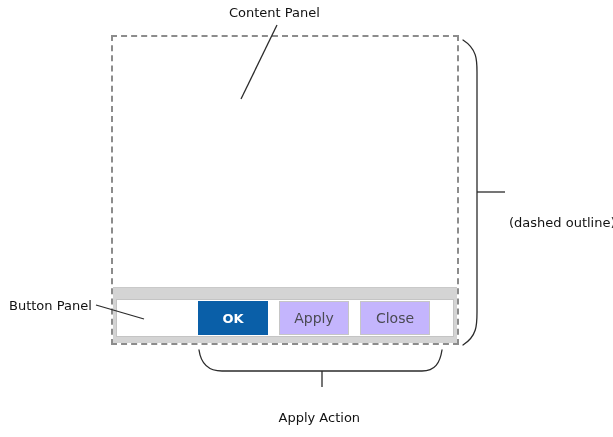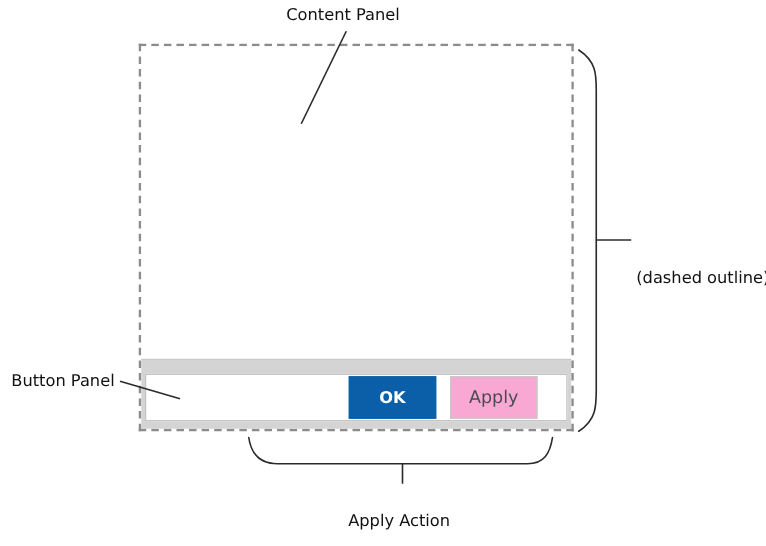--- a/index.html
+++ b/index.html
@@ -105,21 +105,21 @@
   .btn {
     min-width: 70px;
     height: 100%;
     box-sizing: border-box;
     display: flex;
     align-items: center;
     justify-content: center;
     font-family: "DejaVu Sans", "Liberation Sans", sans-serif;
     font-size: 14px;
     border: 1px solid #c6c6c6;
-    background: #f9a8d4;
+    background: #c4b5fd;
     color: #4a4a52;
     padding: 0 10px;
     cursor: pointer;
     user-select: none;
   }
   .btn.primary {
     background: #0a5fa8;
     border-color: #0a5fa8;
     color: #ffffff;
     font-weight: bold;
@@ -146,20 +146,21 @@
 <div id="stage">
 
   <div class="dialog-panel">
 
     <div class="content-panel"></div>
 
     <div class="button-panel">
       <div class="button-row">
         <div class="btn primary">OK</div>
         <div class="btn">Apply</div>
+        <div class="btn">Close</div>
         <div class="btn-spacer"></div>
       </div>
     </div>
   </div>
 
   <div class="anno anno-button-panel">Button Panel</div>
 
   <div class="anno anno-content-panel">Content Panel</div>
 
   <div class="anno anno-dialog-panel">

